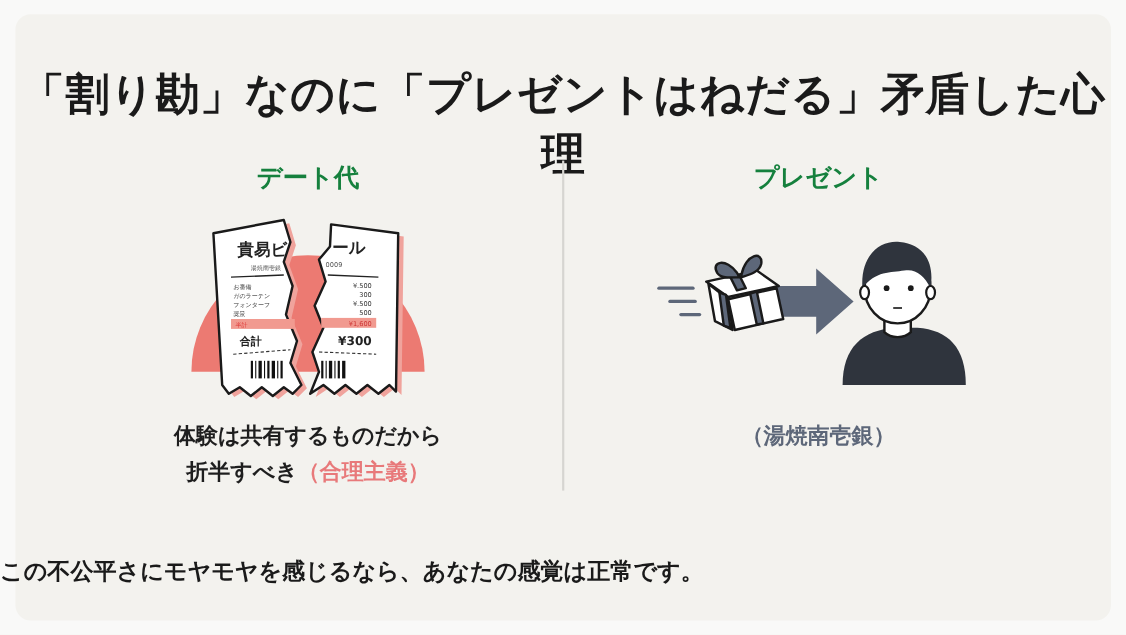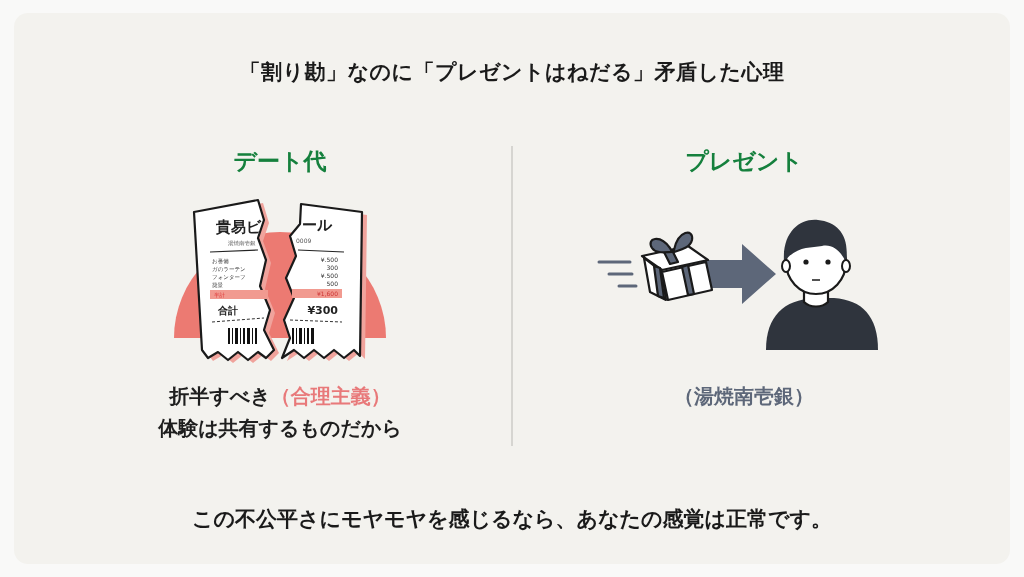--- a/index.html
+++ b/index.html
@@ -7,37 +7,37 @@
     width:1024px; height:577px; background:#f9f9f8; overflow:hidden;
     font-family:"DejaVu Sans", "Liberation Sans", sans-serif;
     position:relative;
   }
   .card {
     position:absolute; left:14px; top:13px; width:996px; height:551px;
     background:#f3f2ee; border-radius:14px;
   }
   .title {
     position:absolute; left:0; top:58px; width:1024px; text-align:center;
-    font-size:21px; font-weight:bold; color:#1a1a1a; letter-spacing:0.5px;
+    font-size:40px; font-weight:bold; color:#1a1a1a; letter-spacing:0.5px;
   }
   .col-head {
     position:absolute; top:146px; font-size:23px; font-weight:bold; color:#15803d;
     text-align:center; width:300px;
   }
   .divider {
     position:absolute; left:511px; top:146px; width:2px; height:300px; background:#d6d5d1;
   }
   .desc {
     position:absolute; text-align:center; font-size:20px; font-weight:bold; color:#1e1e1e;
     line-height:32px; width:400px;
   }
   .accent-red { color:#e8797a; }
   .accent-blue { color:#5d6779; }
   .footer {
-    position:absolute; left:0; top:505px; width:1024px; text-align:center;
+    position:absolute; left:0; top:505px; width:1024px; 
     font-size:21px; font-weight:bold; color:#1a1a1a;
   }
   .illus { position:absolute; }
 </style>
 </head>
 <body>
 
 <div class="card"></div>
 
 <div class="title">「割り勘」なのに「プレゼントはねだる」矛盾した心理</div>
@@ -91,22 +91,22 @@
     <rect x="132" y="138" width="2" height="16"></rect>
       <rect x="136" y="138" width="1" height="16"></rect>
       <rect x="139" y="138" width="3" height="16"></rect>
     <rect x="144" y="138" width="1" height="16"></rect>
       <rect x="147" y="138" width="2" height="16"></rect>
       <rect x="151" y="138" width="3" height="16"></rect>
   </g>
 </svg>
 
 <div class="desc" style="left:80px; top:380px;">
+  <div>体験は共有するものだから</div>
   <div><span>折半すべき</span><span class="accent-red">（合理主義）</span></div>
-  <div>体験は共有するものだから</div>
 </div>
 
 <div class="divider"></div>
 
 <div class="col-head" style="left:594px;text-align:center;">プレゼント</div>
 
 <svg class="illus" style="left:590px; top:200px;" width="300" height="160" viewBox="0 0 300 160">
 
   <g stroke="#5d6779" stroke-width="3" stroke-linecap="round">
     <line x1="9" y1="62" x2="40" y2="62"></line>

